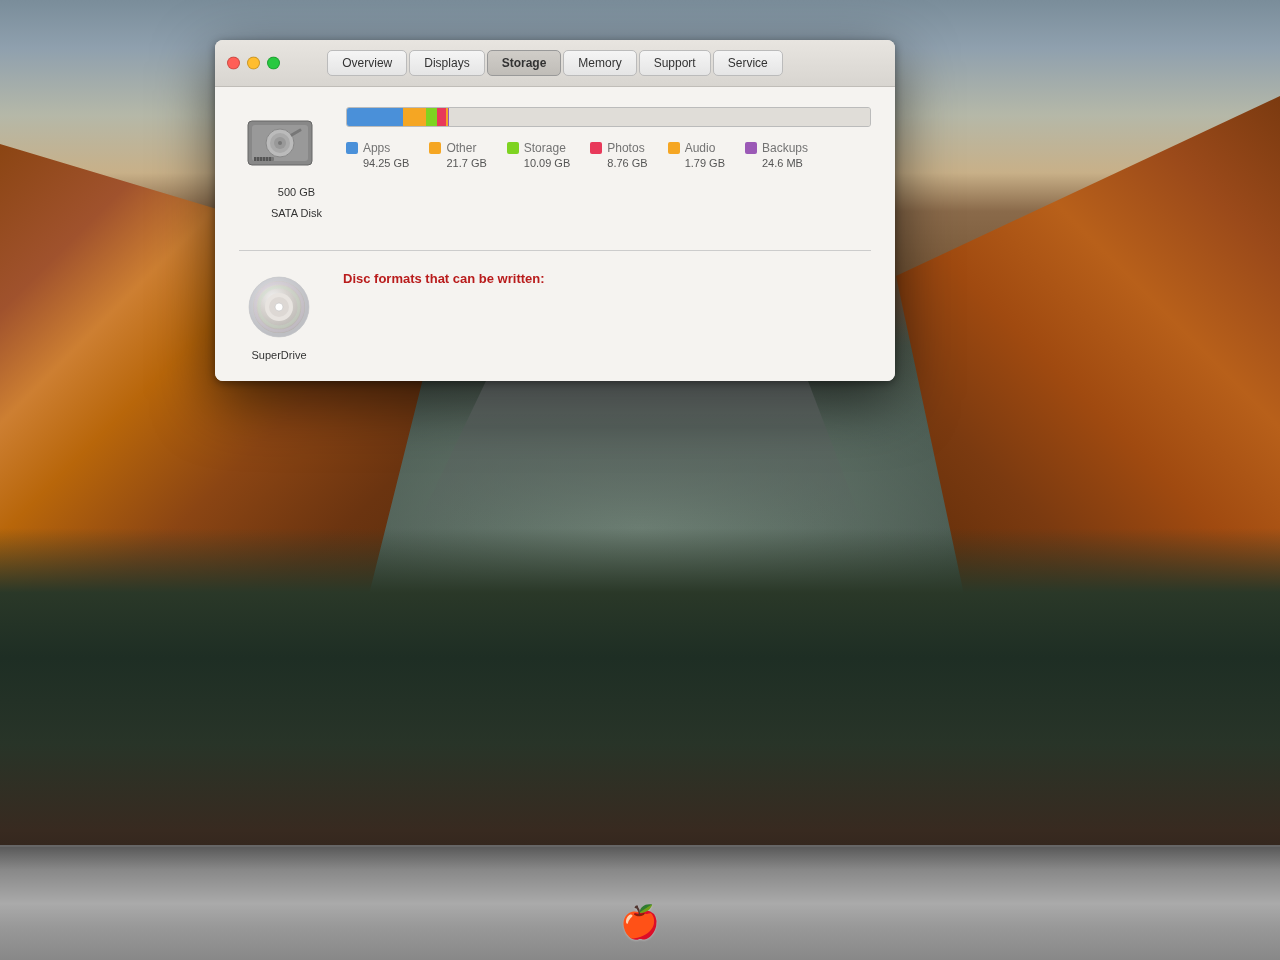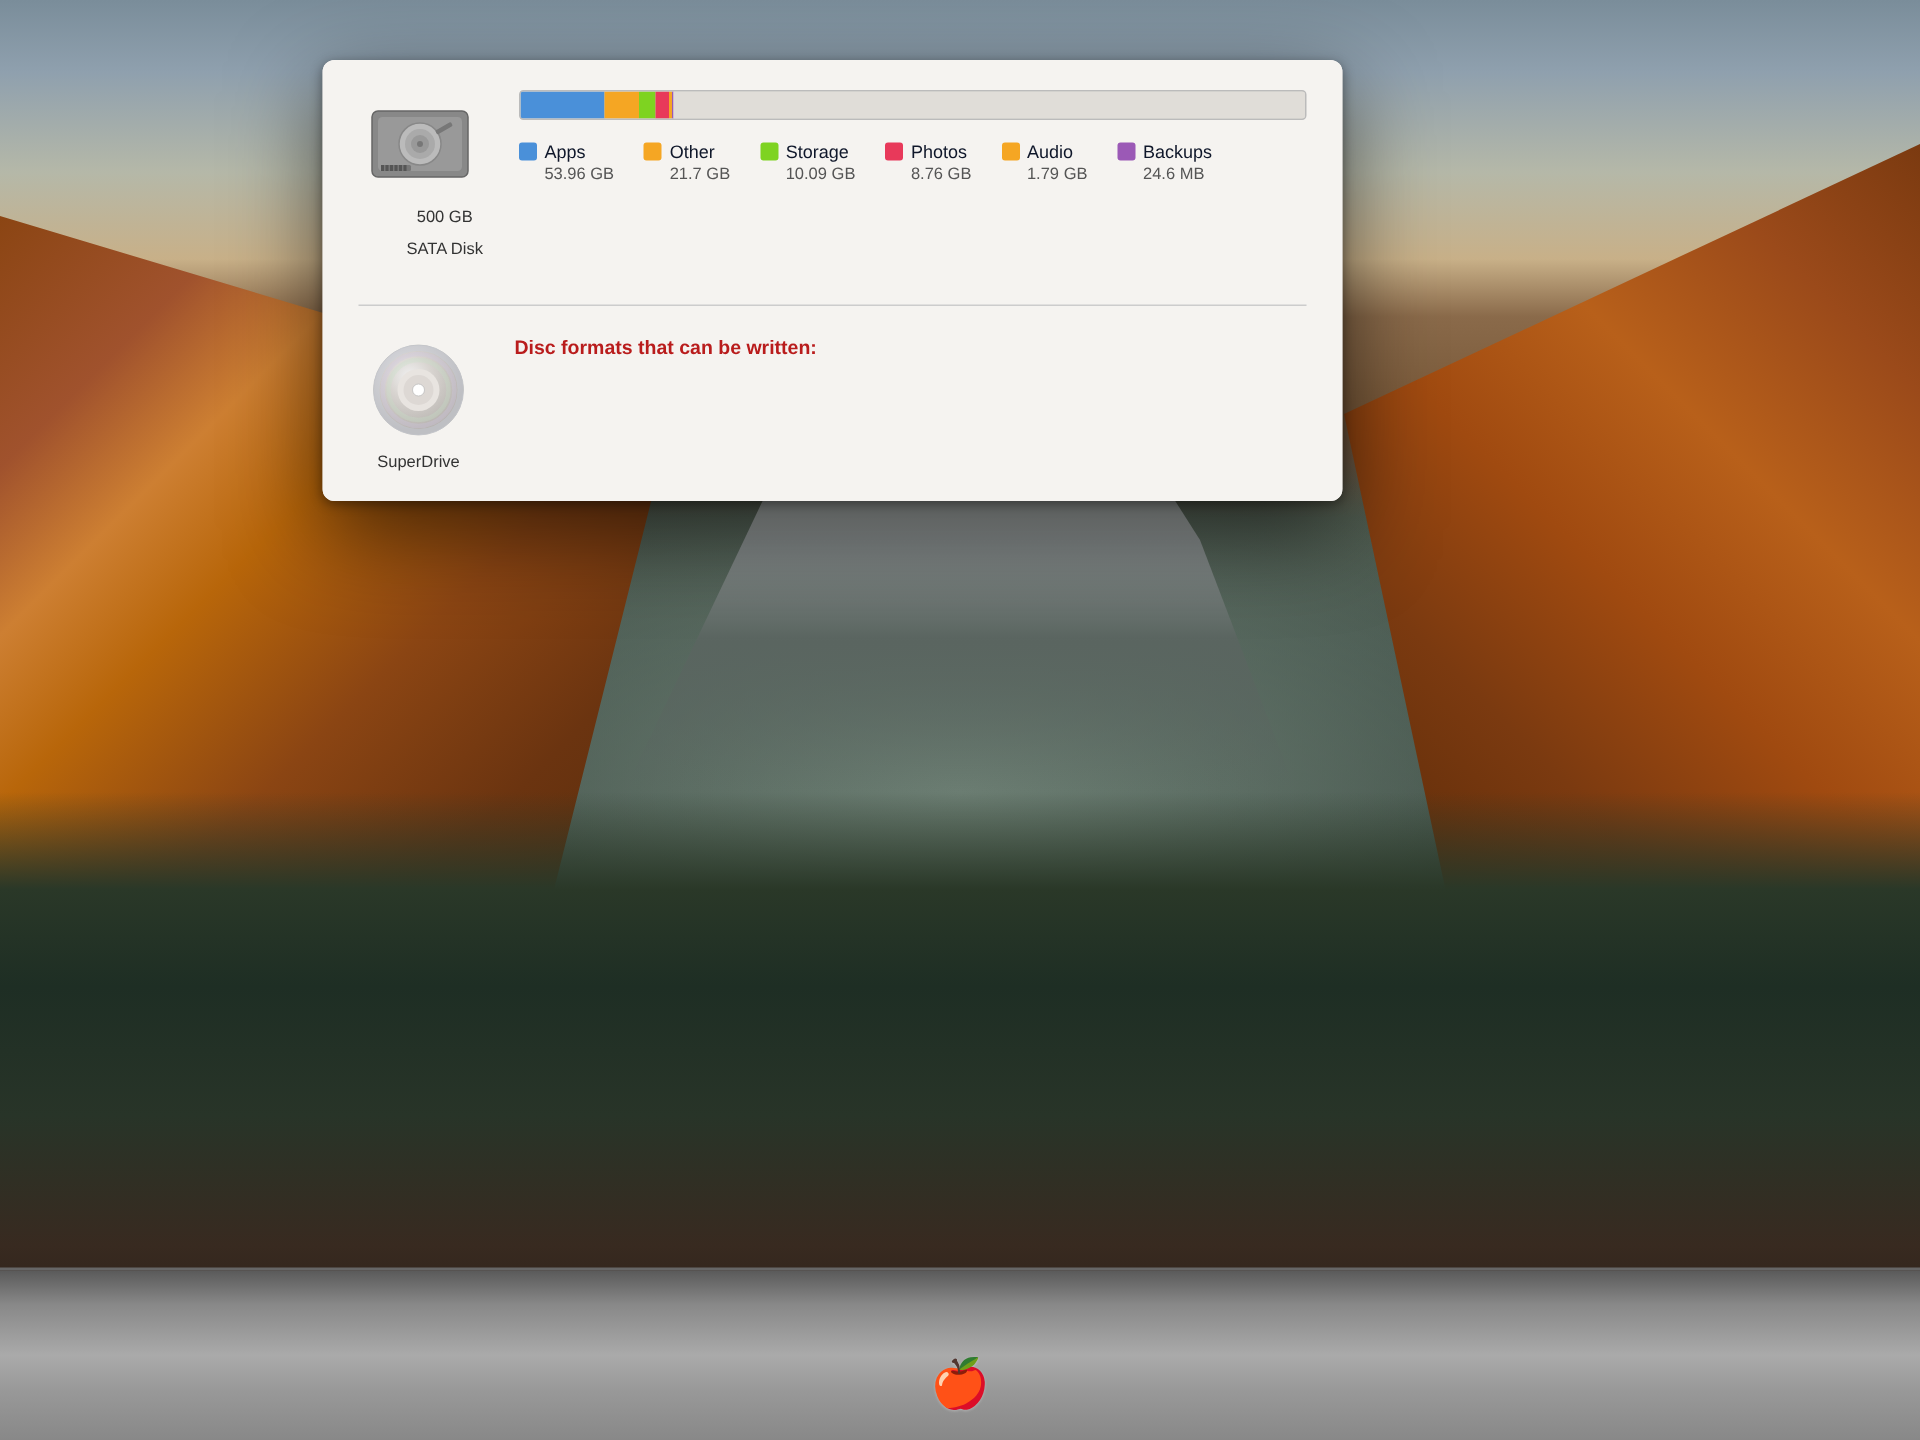--- a/index.html
+++ b/index.html
@@ -317,21 +317,21 @@
     }
 
     .legend-dot {
       width: 12px;
       height: 12px;
       border-radius: 2px;
     }
 
     .legend-label {
       font-size: 12px;
-      color: #0f172a;
+      color: #737373;
     }
 
     .legend-size {
       font-size: 11px;
       color: #555;
       padding-left: 17px;
     }
 
     
     .divider {
@@ -391,20 +391,35 @@
   <div class="left-rock"></div>
   <div class="right-rock"></div>
   <div class="snow-mountain"></div>
   <div class="valley"></div>
   <div class="monitor-bezel"></div>
   <div class="apple-logo">🍎</div>
 </div>
 
 <div class="window">
 
+  <div class="titlebar">
+    <div class="traffic-lights">
+      <div class="traffic-light tl-close"></div>
+      <div class="traffic-light tl-minimize"></div>
+      <div class="traffic-light tl-maximize"></div>
+    </div>
+    <div class="tab-bar">
+      <div class="tab">Overview</div>
+      <div class="tab">Displays</div>
+      <div class="tab active">Storage</div>
+      <div class="tab">Memory</div>
+      <div class="tab">Support</div>
+      <div class="tab">Service</div>
+    </div>
+  </div>
 
   <div class="content">
 
     <div class="storage-section">
 
       <div class="disk-icon-container">
         <svg class="disk-icon" viewBox="0 0 72 72">
 
           <rect x="4" y="14" width="64" height="44" rx="4" fill="#888" stroke="#666" stroke-width="1"></rect>
           <rect x="8" y="18" width="56" height="36" rx="3" fill="#999"></rect>
@@ -446,21 +461,21 @@
 
           <div class="bar-segment" style="flex: 1; background-color: #e0ddd8;"></div>
         </div>
 
         <div class="legend">
           <div class="legend-item">
             <div class="legend-label-row">
               <div class="legend-dot" style="background:#4a90d9;"></div>
               <span class="legend-label">Apps</span>
             </div>
-            <div class="legend-size">53.96 GB</div>
+            <div class="legend-size">94.25 GB</div>
           </div>
           <div class="legend-item">
             <div class="legend-label-row">
               <div class="legend-dot" style="background:#f5a623;"></div>
               <span class="legend-label">Other</span>
             </div>
             <div class="legend-size">21.7 GB</div>
           </div>
           <div class="legend-item">
             <div class="legend-label-row">

